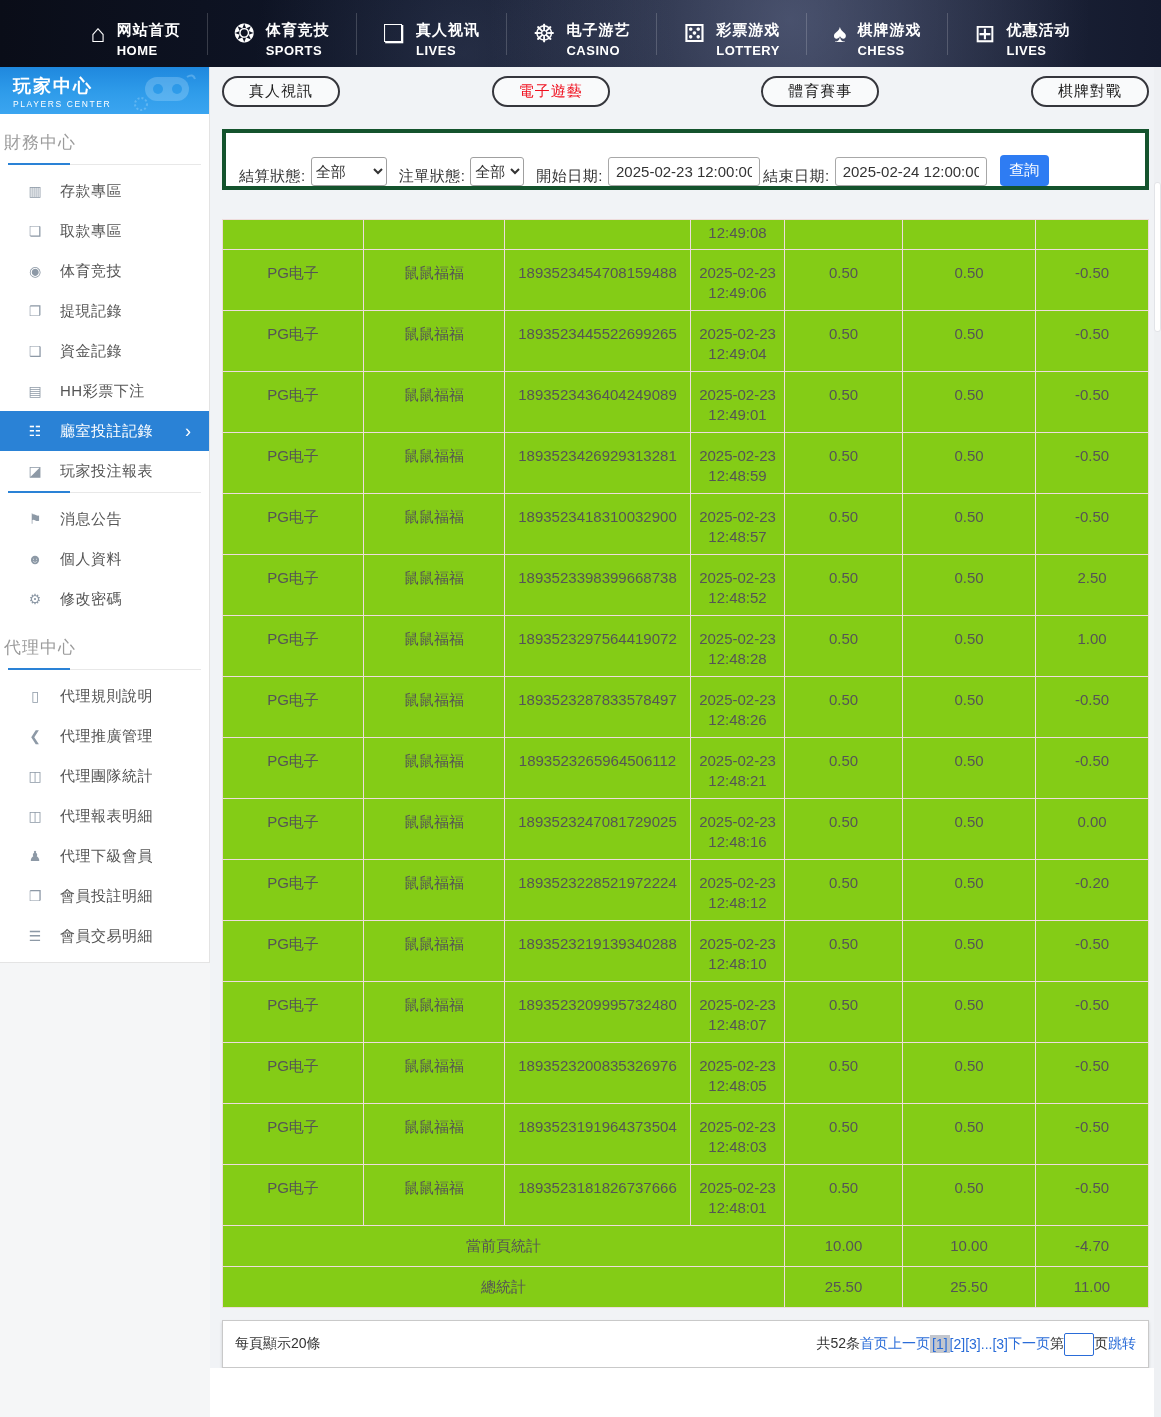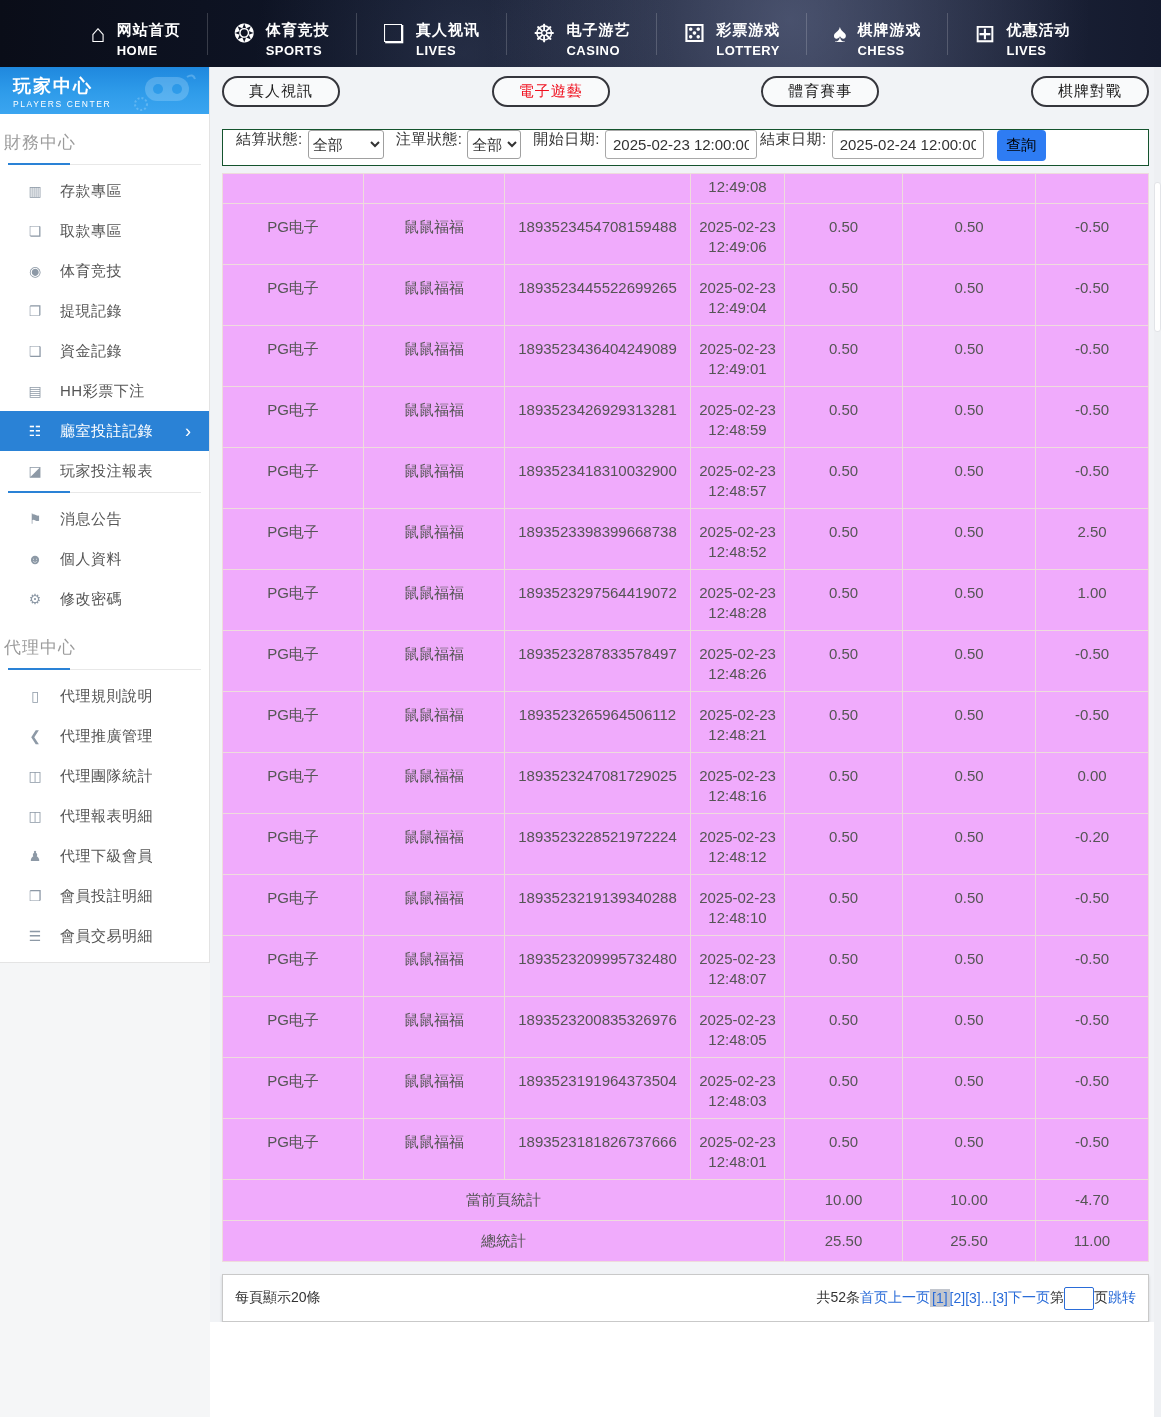--- a/index.html
+++ b/index.html
@@ -41,31 +41,31 @@
   .sb-chev { position:absolute; right:18px; color:#fff; font-size:18px; }
 
   
   .content { flex:1; display:flex; flex-direction:column; background:#f1f3f6; padding:9px 14px 0 12px; position:relative; }
   .tabs { display:flex; gap:31px;justify-content:space-between; }
   .tab-pill { height:31px; padding:0 25px; border:2px solid #35363c; border-radius:17px;
     background:rgba(255,255,255,.55); font-size:15px; color:#1c1c1c; cursor:pointer;
     font-family:inherit; letter-spacing:1px; }
   .tab-pill.active { color:#f00f1e; }
 
-  .filter-bar { margin-top:22px; height:37px; background:#fff; border:1px solid #14532d;
-    display:flex; align-items:flex-start; padding:0 10px; }
+  .filter-bar { margin-top:22px; height:61px; background:#fff; border:4px solid #14532d;
+    display:flex; align-items:flex-end; padding:0 10px; }
   .f-label { font-size:15px; color:#333; margin:0 5px 0 3px; letter-spacing:.5px; }
   .f-select { height:29px; border:1px solid #a0a0a0; border-radius:3px; background:#fff;
     font-size:15px; color:#333; font-family:inherit; margin-right:9px; }
   .f-input { height:29px; width:152px; border:1px solid #a8a8a8; border-radius:3px;
     font-size:15px; color:#333; padding:0 7px; font-family:inherit; }
-  .f-btn { margin-left:13px; width:49px; height:31px; background:#2e7cf3; color:#000000;
+  .f-btn { margin-left:13px; width:49px; height:31px; background:#2e7cf3; color:#ffffff;
     border:0; border-radius:4px; font-size:15px; cursor:pointer; font-family:inherit; }
 
-  .bet-table { margin-top:7px; border-collapse:collapse; width:926px; background:#f0abfc; table-layout:fixed; }
+  .bet-table { margin-top:29px; border-collapse:collapse; width:926px; background:#84cc16; table-layout:fixed; }
   .bet-table td { border:1px solid #eedcdc; font-size:15px; color:#555; text-align:center;
     vertical-align:top; padding-top:13px; line-height:20px; overflow:hidden; }
   tr.row td { height:61px; }
   tr.partial td { height:30px; padding-top:3px; }
   tr.sumrow td { height:41px; vertical-align:middle; padding-top:0; }
 
   .pager { margin-top:12px; height:48px; background:#fff; border:1px solid #c9c9c9;
     box-shadow:0 2px 3px rgba(0,0,0,.14); display:flex; align-items:center;
     justify-content:space-between; padding:0 12px; }
   .pg-left { font-size:14px; color:#333; }

